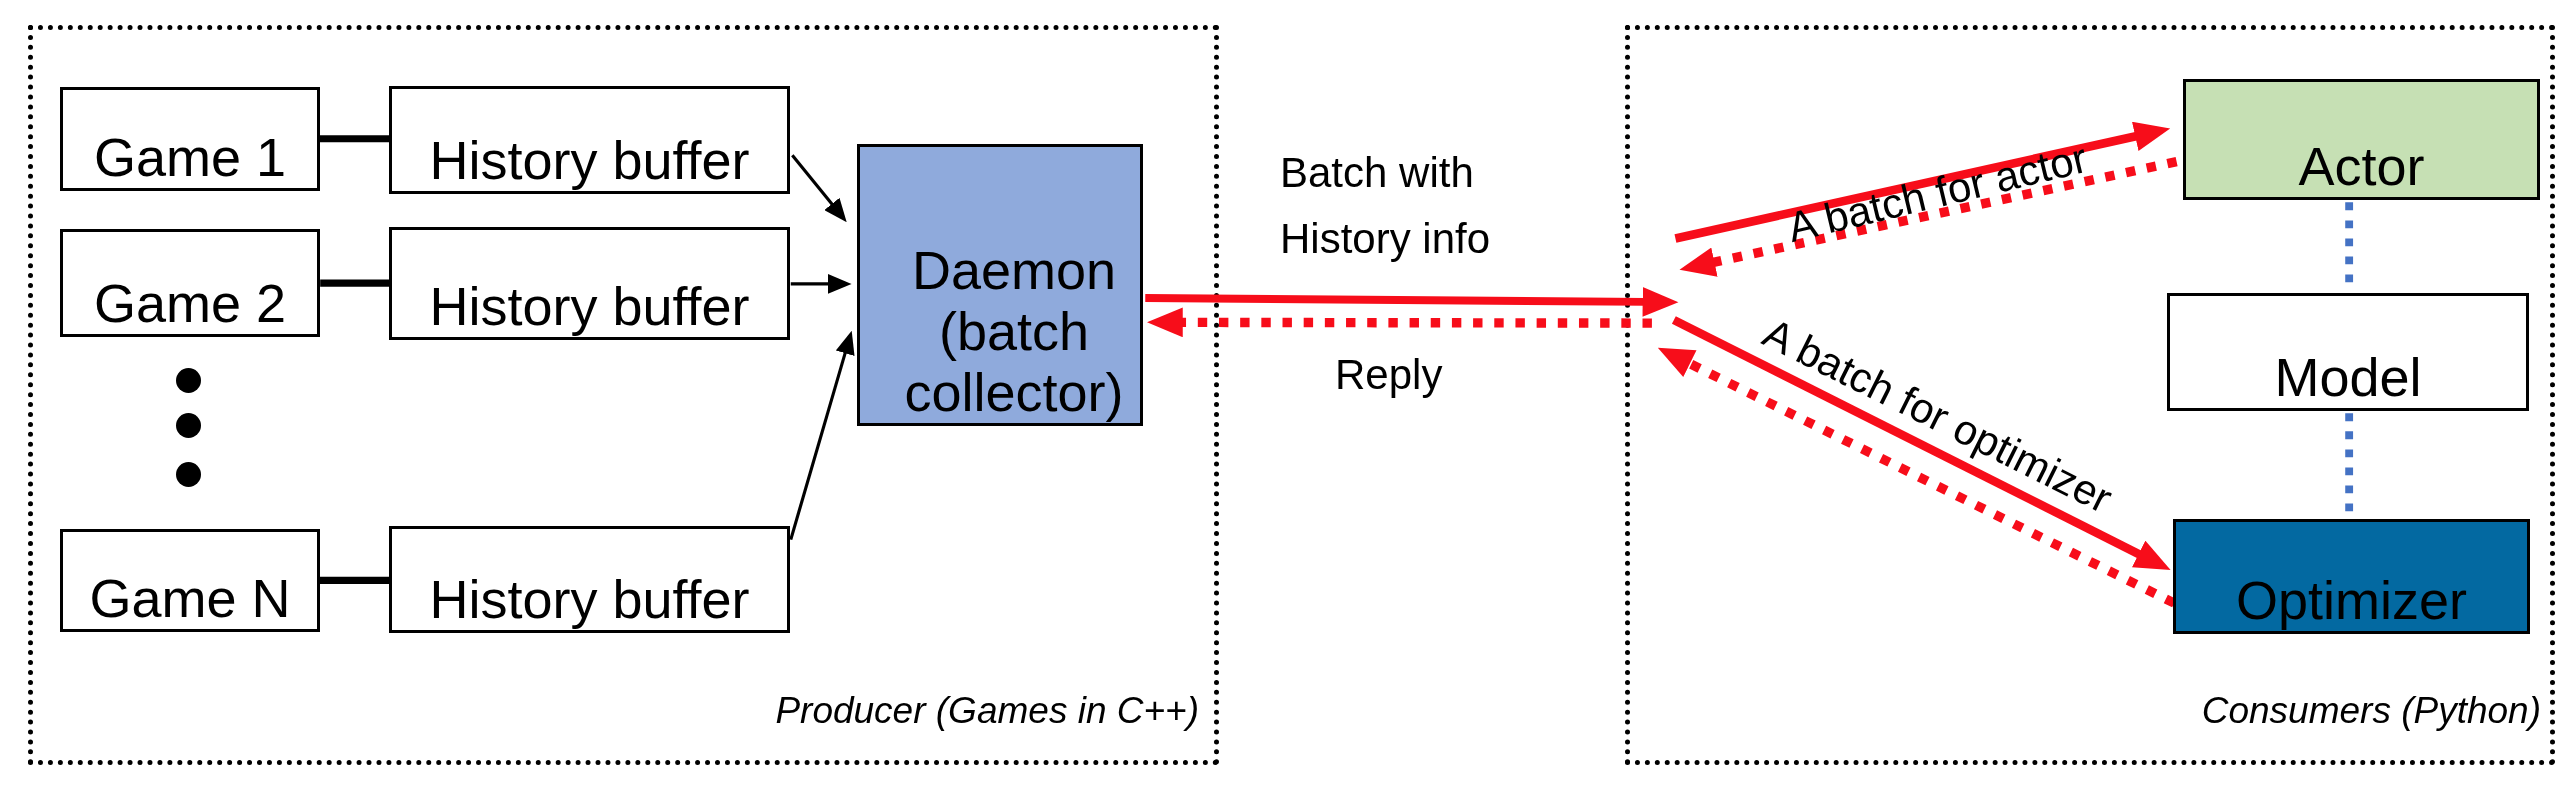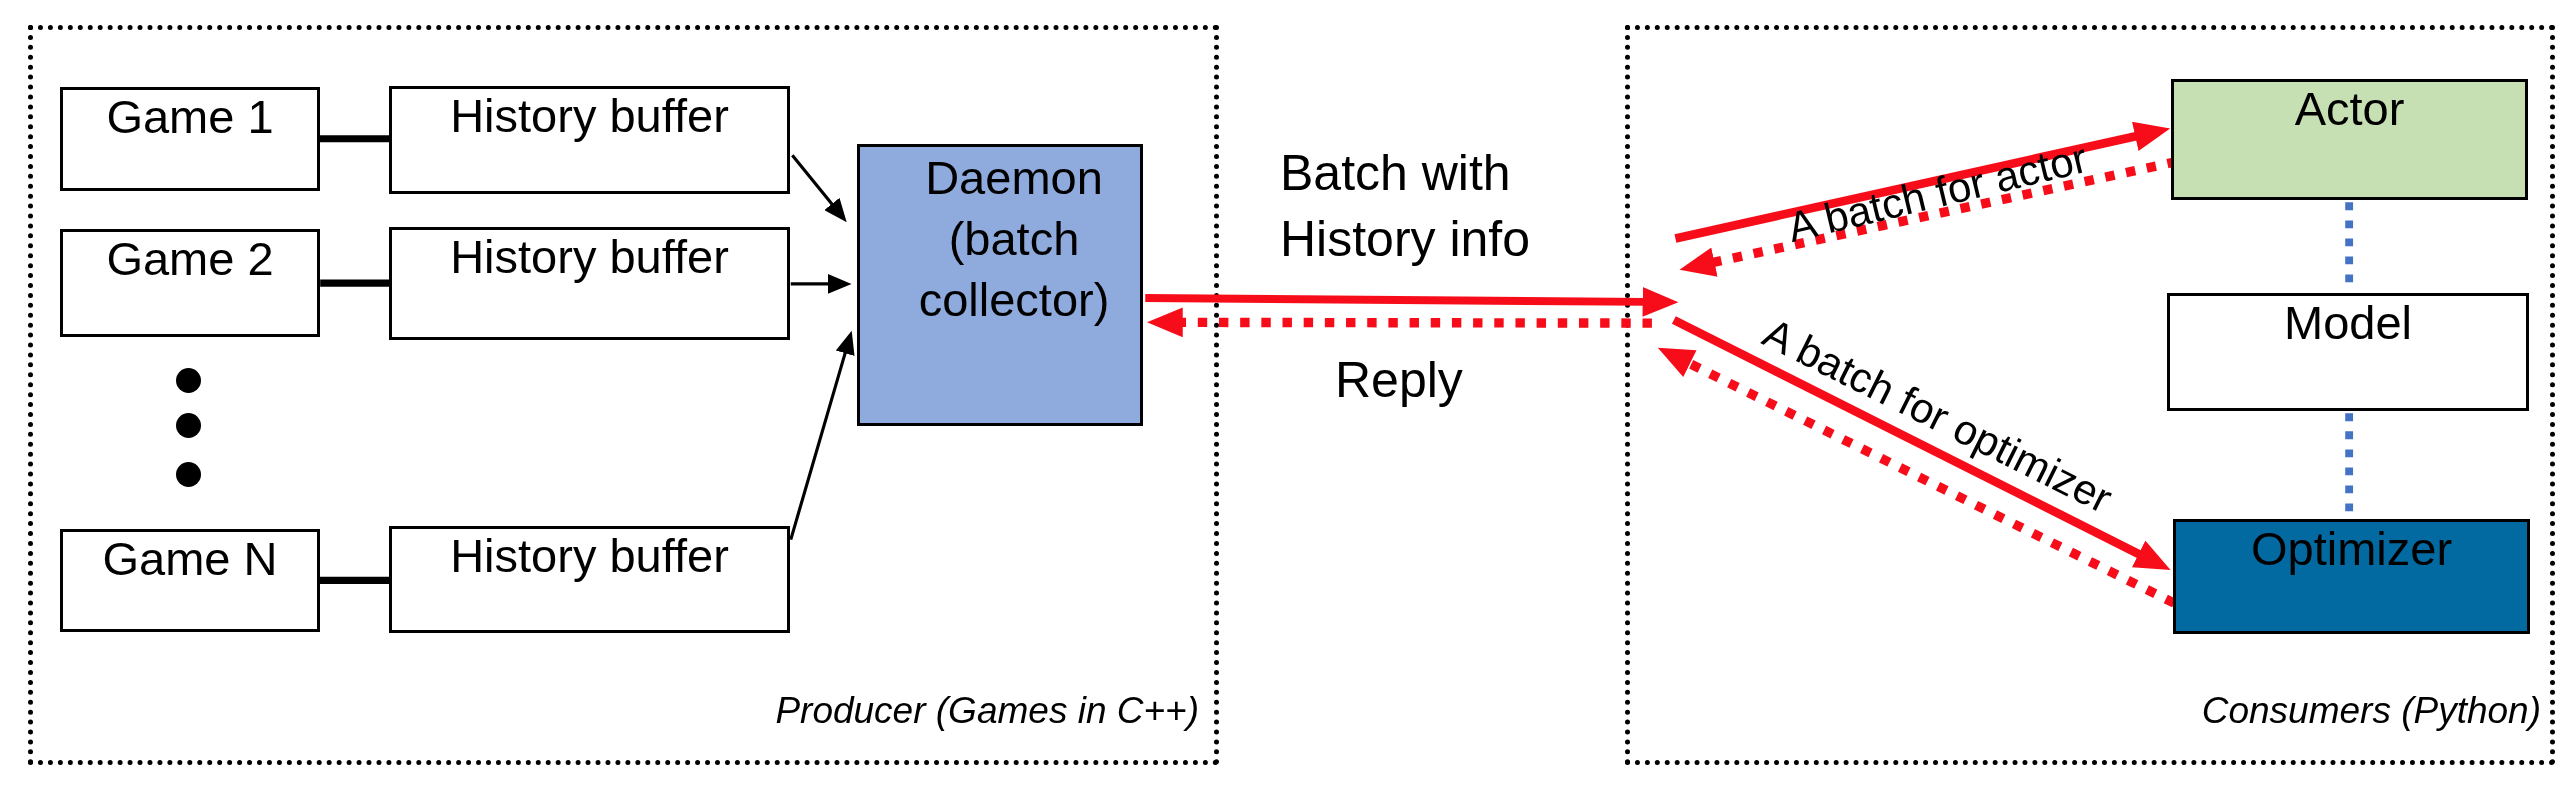--- a/index.html
+++ b/index.html
@@ -3,27 +3,27 @@
 <meta charset="utf-8">
 <style>
   html,body{margin:0;padding:0;background:#fff;}
   #stage{
     position:relative;width:2576px;height:789px;background:#ffffff;
     font-family:"Liberation Sans", sans-serif;color:#000;overflow:hidden;
   }
   .container-box{position:absolute;border:5.5px dotted #000;box-sizing:border-box;background:transparent;}
   .node{
     position:absolute;box-sizing:border-box;border:3.1px solid #000;background:#fff;
-    display:flex;align-items:flex-start;justify-content:center;text-align:center;
-    font-size:47px;line-height:1.15;
+    display:flex;align-items:flex-end;justify-content:center;text-align:center;
+    font-size:54px;line-height:1.15;
   }
   .node.blue{background:#8FAADC;}
-  .node.green{background:#C6E0B4;}
+  .node.green{background:#C6E0B4;margin-left:12px;}
   .node.orange{background:#0369a1;}
-  .lbl{position:absolute;font-size:50px;white-space:nowrap;}
+  .lbl{position:absolute;font-size:42px;white-space:nowrap;}
   .lbl.italic{font-style:italic;font-size:37px;}
   .rot{position:absolute;font-size:42px;white-space:nowrap;transform-origin:center center;}
   .dot{position:absolute;width:25px;height:25px;border-radius:50%;background:#000;}
   svg.overlay{position:absolute;left:0;top:0;pointer-events:none;}
   .daemon-text div{display:block;}
 </style>
 </head>
 <body>
 
 <div id="stage">

